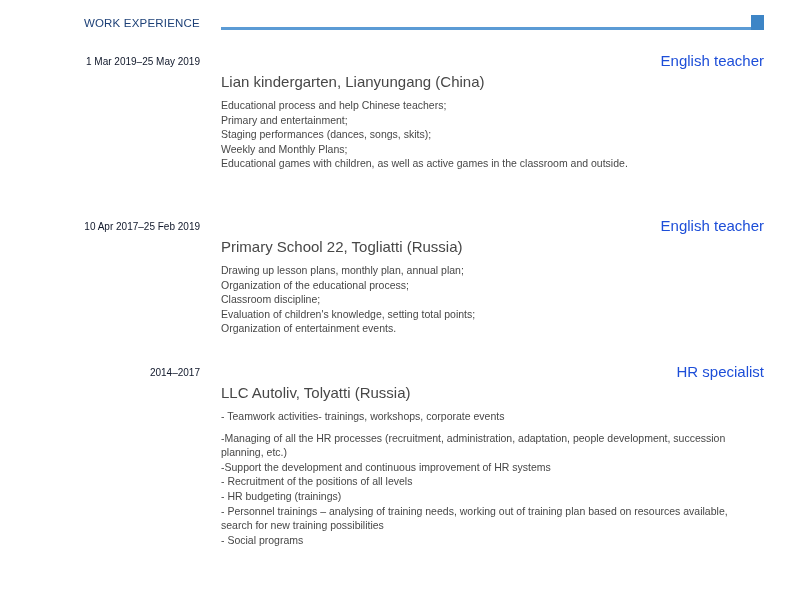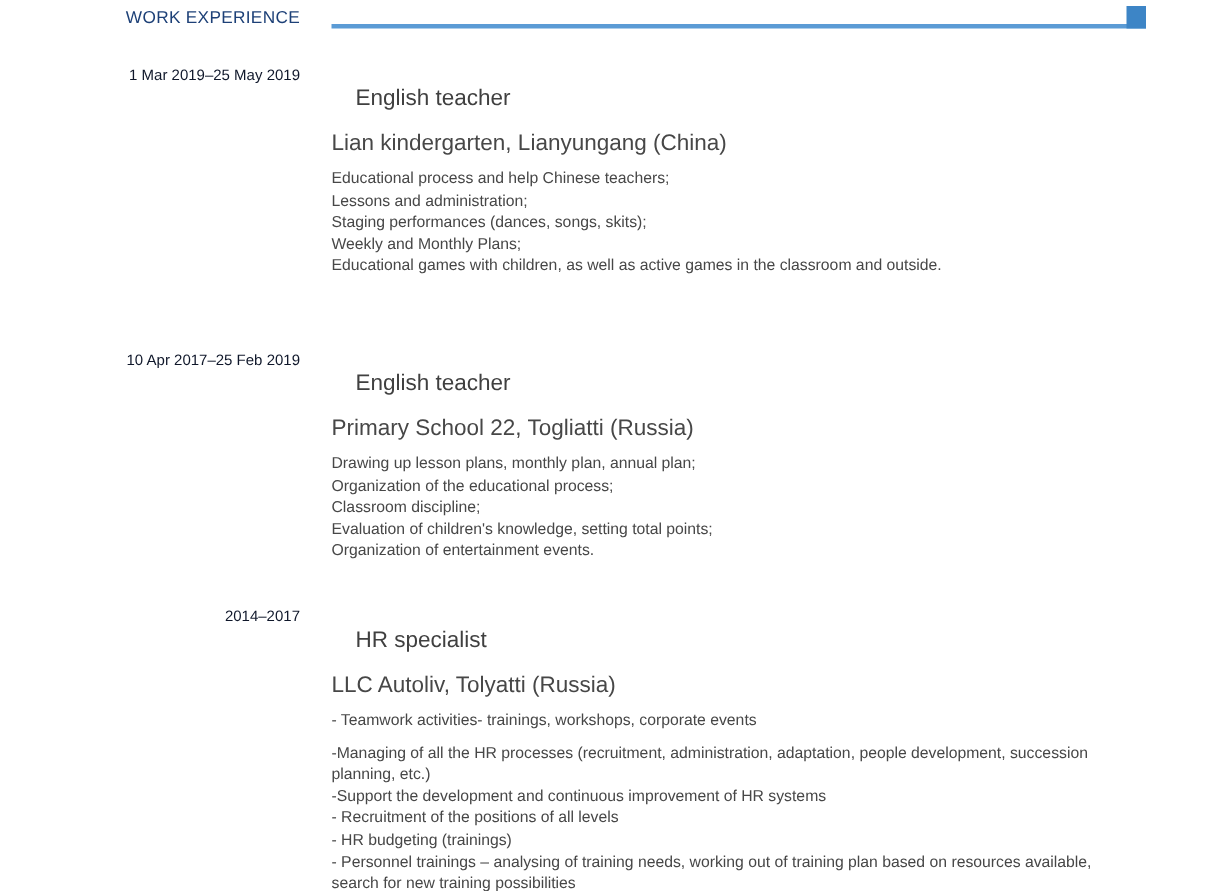--- a/index.html
+++ b/index.html
@@ -9,21 +9,21 @@
   }
   body {
     width: 807px;
     height: 594px;
     font-family: "Liberation Sans", sans-serif;
     overflow: hidden;
   }
   .page {
     width: 807px;
     height: 594px;
-    padding-top: 2px;
+    padding-top: 13px;
     box-sizing: border-box;
     background: #ffffff;
   }
   .row {
     display: grid;
     grid-template-columns: 200px 543px;
     column-gap: 21px;
   }
   .left-col {
     text-align: right;
@@ -60,25 +60,26 @@
   .job-2 { margin-top: 47px; }
   .job-3 { margin-top: 28px; }
   .job-dates {
     font-size: 10px;
     line-height: 15px;
     padding-top: 1px;
     color: #0f172a;
     white-space: nowrap;
   }
   .job-title {
-    margin: 16px;
+    margin: 0;
     font-size: 15px;
     font-weight: 400;
     line-height: 15px;
-    color: #404040;
+    color: #1d4ed8;
+    text-align: right;
   }
   .job-org {
     margin-top: 7px;
     font-size: 15px;
     line-height: 14px;
     color: #474747;
   }
   .job-desc {
     margin-top: 9px;
     font-size: 10.5px;
@@ -106,21 +107,21 @@
   </div>
 
   <section class="row job-1">
     <div class="left-col job-dates">1 Mar 2019–25 May 2019</div>
     <div>
       <h2 class="job-title">English teacher</h2>
       <div class="job-org">Lian kindergarten, Lianyungang (China)</div>
       <div class="job-desc">
         <div class="desc-para">
           <div>Educational process and help Chinese teachers;</div>
-          <div>Lessons and administration;</div>
+          <div>Primary and entertainment;</div>
           <div>Staging performances (dances, songs, skits);</div>
           <div>Weekly and Monthly Plans;</div>
           <div>Educational games with children, as well as active games in the classroom and outside.</div>
         </div>
       </div>
     </div>
   </section>
 
   <section class="row job-2">
     <div class="left-col job-dates">10 Apr 2017–25 Feb 2019</div>

